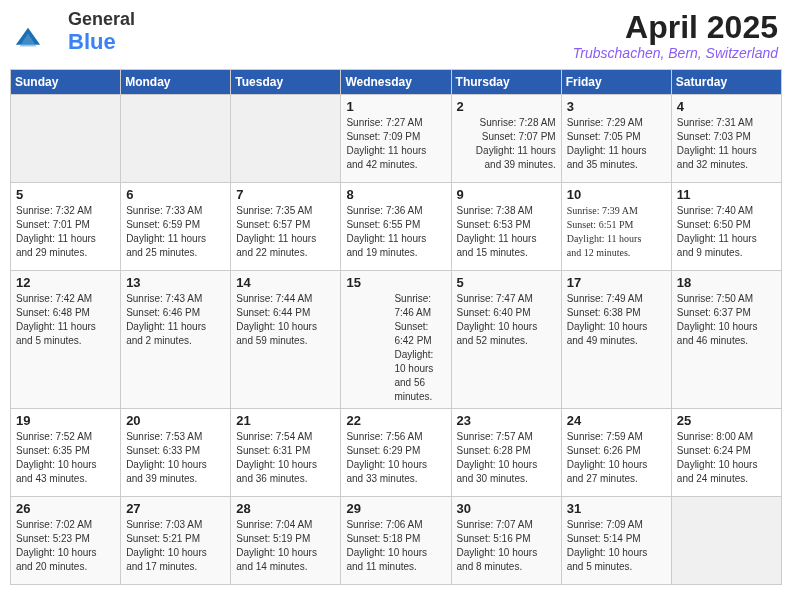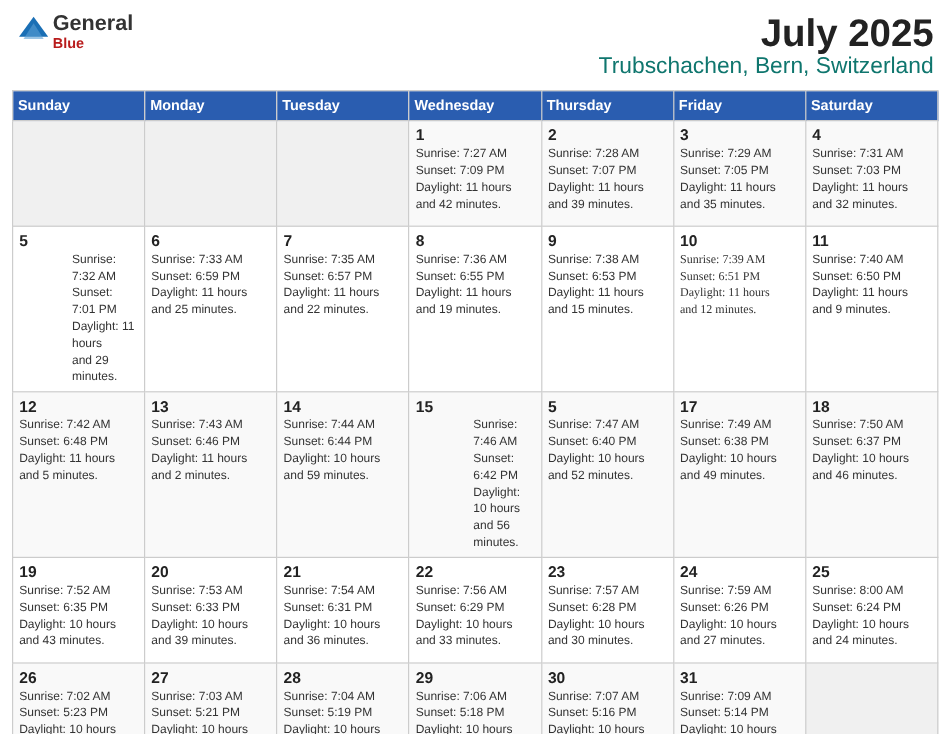--- a/index.html
+++ b/index.html
@@ -12,54 +12,56 @@
     }
     .header {
       display: flex;
       align-items: flex-start;
       justify-content: space-between;
       margin-bottom: 8px;
       padding: 0 4px;
     }
     .logo {
       display: flex;
-      align-items: center;
+      align-items: flex-end;
+      gap: 24px;
     }
     .logo-text {
       display: flex;
       flex-direction: column;
       line-height: 1.1;
     }
     .logo-general {
       font-size: 18px;
       font-weight: bold;
       color: #333;
     }
     .logo-blue {
-      font-size: 12px;
-      font-weight: bold;
-      color: #b91c1c;
+      font-size: 22px;
+      font-weight: bold;
+      color: #3b82f6;
     }
     .logo-icon {
       width: 28px;
       height: 28px;
       margin-right: 2px;
     }
     .title-block {
       text-align: right;
     }
     .month-title {
       font-size: 32px;
       font-weight: bold;
       color: #222;
       line-height: 1.1;
     }
     .location {
-      font-size: 19px;
-      color: #0f766e;
+      font-size: 14px;
+      color: #8b5cf6;
+      font-style: italic;
     }
     table {
       width: 100%;
       border-collapse: collapse;
       table-layout: fixed;
     }
     thead tr th {
       background-color: #2a5db0;
       color: #fff;
       font-size: 12px;
@@ -104,21 +106,21 @@
     <svg class="logo-icon" viewBox="0 0 30 30" xmlns="http://www.w3.org/2000/svg">
       <polygon points="15,2 28,20 2,20" fill="#1a6fb5"></polygon>
       <polygon points="15,8 24,22 6,22" fill="#5a9fd4" opacity="0.6"></polygon>
     </svg>
     <div class="logo-text">
       <span class="logo-general">General</span>
       <span class="logo-blue">Blue</span>
     </div>
   </div>
   <div class="title-block">
-    <div class="month-title">July 2025</div>
+    <div class="month-title">April 2025</div>
     <div class="location">Trubschachen, Bern, Switzerland</div>
   </div>
 </div>
 
 <table>
   <thead>
     <tr>
     <th>Sunday</th>
         <th>Monday</th>
         <th>Tuesday</th>
@@ -135,21 +137,21 @@
         <td class="empty-cell"></td>
         <td>
           <span class="day-number">1</span>
           <div class="day-info" style="white-space: pre-line;">Sunrise: 7:27 AM
 Sunset: 7:09 PM
 Daylight: 11 hours
 and 42 minutes.</div>
         </td>
         <td>
           <span class="day-number">2</span>
-          <div class="day-info" style="white-space: pre-line;">Sunrise: 7:28 AM
+          <div class="day-info" style="white-space: pre-line; text-align: right;">Sunrise: 7:28 AM
 Sunset: 7:07 PM
 Daylight: 11 hours
 and 39 minutes.</div>
         </td>
         <td>
           <span class="day-number">3</span>
           <div class="day-info" style="white-space: pre-line;">Sunrise: 7:29 AM
 Sunset: 7:05 PM
 Daylight: 11 hours
 and 35 minutes.</div>
@@ -158,21 +160,21 @@
           <span class="day-number">4</span>
           <div class="day-info" style="white-space: pre-line;">Sunrise: 7:31 AM
 Sunset: 7:03 PM
 Daylight: 11 hours
 and 32 minutes.</div>
         </td>
       </tr>
       <tr>
         <td>
           <span class="day-number">5</span>
-          <div class="day-info" style="white-space: pre-line; margin-left: 44px;">Sunrise: 7:32 AM
+          <div class="day-info" style="white-space: pre-line;">Sunrise: 7:32 AM
 Sunset: 7:01 PM
 Daylight: 11 hours
 and 29 minutes.</div>
         </td>
         <td>
           <span class="day-number">6</span>
           <div class="day-info" style="white-space: pre-line;">Sunrise: 7:33 AM
 Sunset: 6:59 PM
 Daylight: 11 hours
 and 25 minutes.</div>

